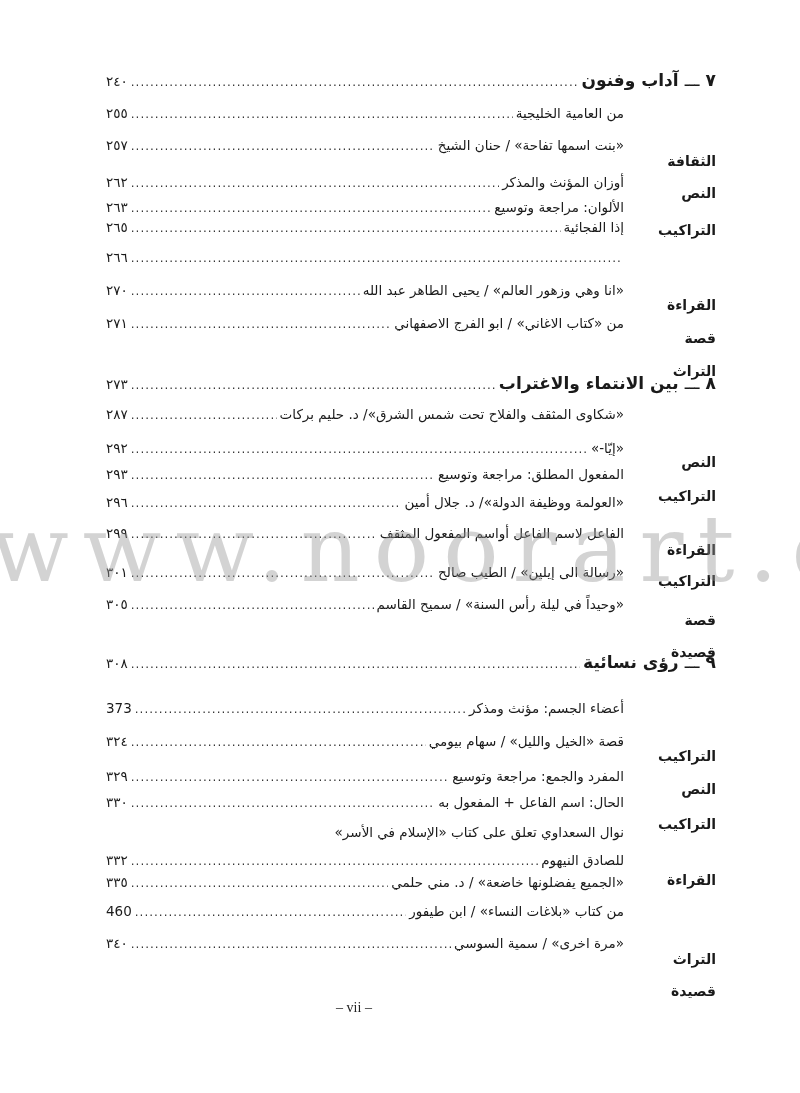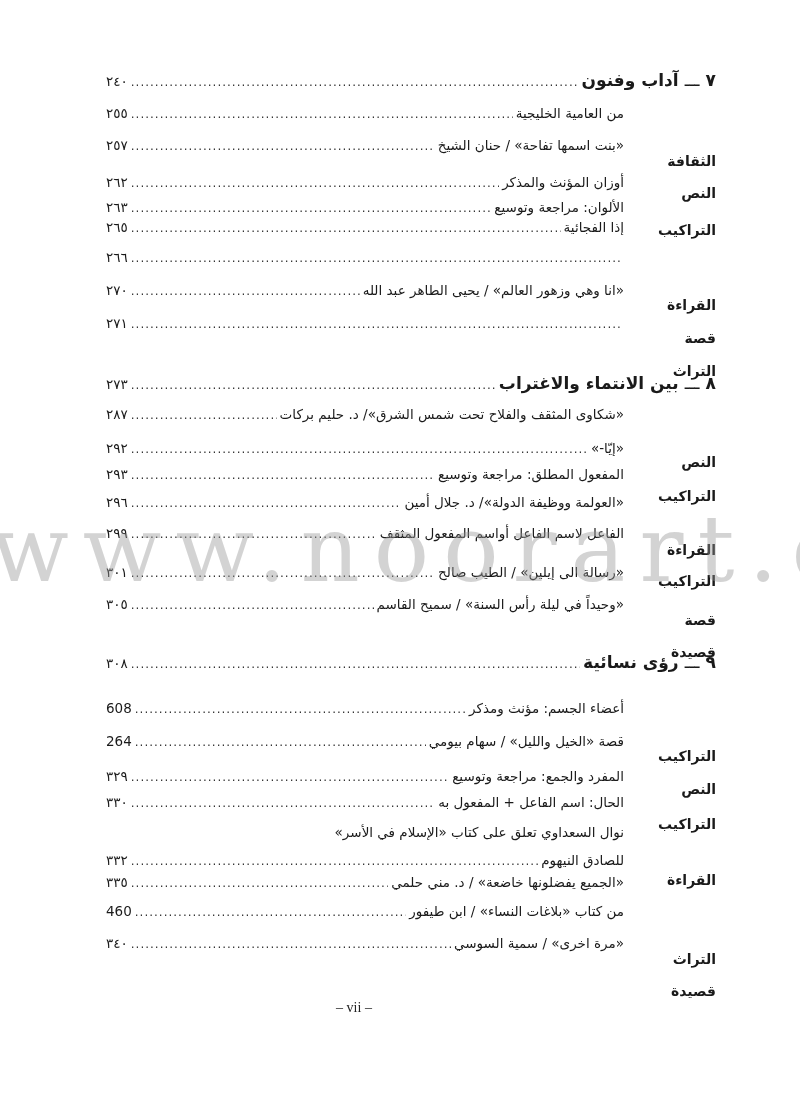--- a/index.html
+++ b/index.html
@@ -89,20 +89,21 @@
     <span class="label">قصة</span>
     <div class="entry">
         <span class="title">«انا وهي وزهور العالم» / يحيى الطاهر عبد الله</span>
         <span class="dots"></span>
         <span class="pg">٢٧٠</span>
       </div>
   </div>
   <div class="row" style="top:311px">
     <span class="label">التراث</span>
     <div class="entry">
+        <span class="title">من «كتاب الاغاني» / ابو الفرج الاصفهاني</span>
         <span class="dots"></span>
         <span class="pg">٢٧١</span>
       </div>
   </div>
 
   <div class="row chapter" style="top:371px">
     <div class="entry">
       <span class="num">٨</span>
       <span class="dash">ـــ</span>
       <span class="title">بين الانتماء والاغتراب</span>
@@ -176,29 +177,29 @@
       <span class="dots"></span>
       <span class="pg">٣٠٨</span>
     </div>
   </div>
 
   <div class="row" style="top:696px">
     <span class="label">التراكيب</span>
     <div class="entry">
         <span class="title">أعضاء الجسم:  مؤنث ومذكر</span>
         <span class="dots"></span>
-        <span class="pg">608</span>
+        <span class="pg">373</span>
       </div>
   </div>
   <div class="row" style="top:729px">
     <span class="label">النص</span>
     <div class="entry">
         <span class="title">قصة «الخيل والليل» / سهام بيومي</span>
         <span class="dots"></span>
-        <span class="pg">264</span>
+        <span class="pg">٣٢٤</span>
       </div>
   </div>
   <div class="row" style="top:764px">
     <span class="label">التراكيب</span>
     <div class="entry">
         <span class="title">المفرد والجمع: مراجعة وتوسيع</span>
         <span class="dots"></span>
         <span class="pg">٣٢٩</span>
       </div>
   </div>

